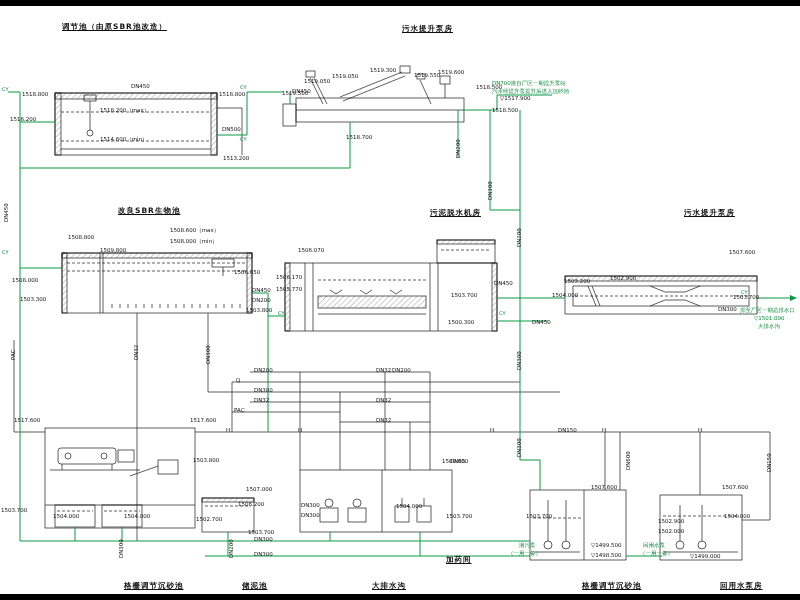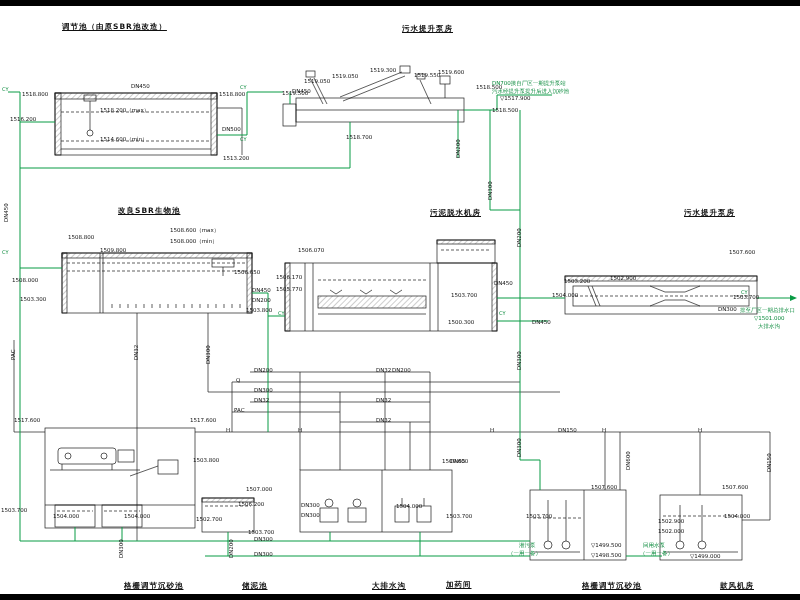--- a/index.html
+++ b/index.html
@@ -207,23 +207,23 @@
 
   <div class="layer">
       <span class="title" style="left: 26px; top: 22px;">调节池（由原SBR池改造）</span>
       <span class="title" style="left: 366px; top: 24px;">污水提升泵房</span>
       <span class="title" style="left: 82px; top: 206px;">改良SBR生物池</span>
       <span class="title" style="left: 394px; top: 208px;">污泥脱水机房</span>
       <span class="title" style="left: 648px; top: 208px;">污水提升泵房</span>
       <span class="title" style="left: 88px; top: 581px;">格栅调节沉砂池</span>
       <span class="title" style="left: 206px; top: 581px;">储泥池</span>
       <span class="title" style="left: 336px; top: 581px;">大排水沟</span>
-      <span class="title" style="left: 410px; top: 580px; font-family: Liberation Serif, serif;">加药间</span>
+      <span class="title" style="left: 410px; top: 555px; font-family: Liberation Serif, serif;">加药间</span>
       <span class="title" style="left: 546px; top: 581px;">格栅调节沉砂池</span>
-      <span class="title" style="left: 684px; top: 581px;">鼓风机房</span>
+      <span class="title" style="left: 684px; top: 581px;">回用水泵房</span>
       <span class="lbl" style="left: 22px; top: 92px;">1518.800</span>
       <span class="lbl" style="left: 10px; top: 117px;">1516.200</span>
       <span class="lbl" style="left: 100px; top: 108px;">1518.200（max）</span>
       <span class="lbl" style="left: 100px; top: 137px;">1514.600（min）</span>
       <span class="lbl" style="left: 219px; top: 92px;">1518.800</span>
       <span class="lbl" style="left: 223px; top: 156px;">1513.200</span>
       <span class="lbl" style="left: 304px; top: 79px;">1519.050</span>
       <span class="lbl" style="left: 332px; top: 74px;">1519.050</span>
       <span class="lbl" style="left: 282px; top: 91px;">1519.500</span>
       <span class="lbl" style="left: 370px; top: 68px;">1519.300</span>

